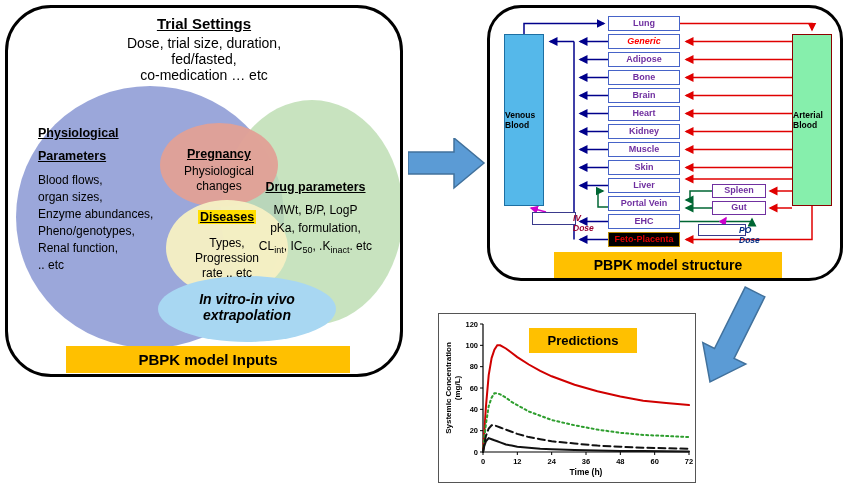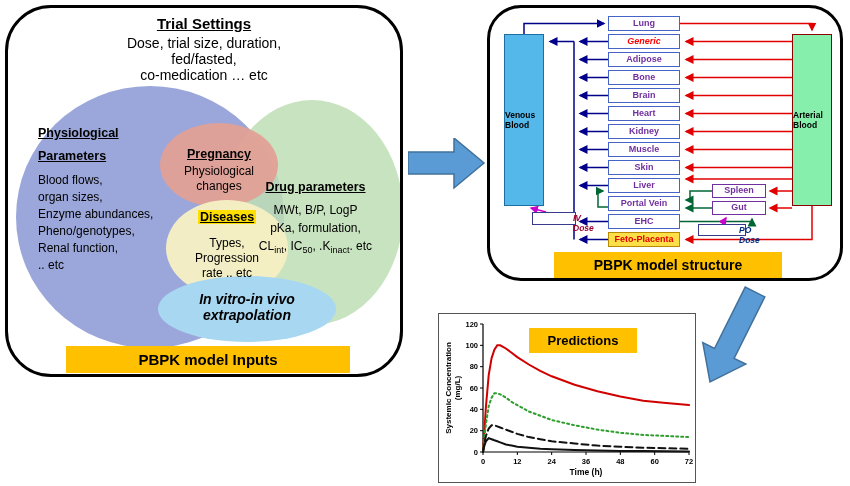--- a/index.html
+++ b/index.html
@@ -44,21 +44,21 @@
   
   #flow-svg{position:absolute;left:0;top:0;width:356px;height:276px;}
   .blood{position:absolute;box-sizing:border-box;text-align:left;font-size:8.5px;font-weight:bold;
          display:flex;flex-direction:column;justify-content:center;line-height:10px;}
   #venous-box{left:14px;top:26px;width:40px;height:172px;background:#55B8EA;border:1px solid #1d6fa3;}
   #arterial-box{left:302px;top:26px;width:40px;height:172px;background:#86efac;border:1px solid #8d0000;}
   #organ-column{position:absolute;left:118px;top:8px;width:72px;height:240px;}
   .org{position:absolute;left:0;width:72px;height:15px;background:#fff;border:1px solid #4663c8;
        color:#7030A0;font-weight:bold;font-size:9px;line-height:12px;text-align:center;box-sizing:border-box;}
   .org.generic{color:#FF0000;font-style:italic;}
-  .org.feto{background:#fde047;color:#E00000;border-color:#b88a00;}
+  .org.feto{background:#000000;color:#E00000;border-color:#b88a00;}
   .side-org{position:absolute;width:54px;height:14px;background:#fff;border:1px solid #7030A0;
             color:#7030A0;font-weight:bold;font-size:9px;line-height:11px;text-align:center;box-sizing:border-box;}
   .dose{position:absolute;background:#fff;border:1px solid #3a3a8c;font-size:8.5px;font-style:italic;
         font-weight:bold;text-align:center;line-height:10px;box-sizing:border-box;padding-left:40px;}
   #iv-dose{left:42px;top:204px;width:44px;height:13px;color:#990033;}
   #po-dose{left:208px;top:216px;width:48px;height:12px;color:#002A80;}
   #rp-footer{left:64px;top:244px;width:228px;height:26px;font-size:14px;line-height:26px;}
 
   
   .block-arrow{position:absolute;}

